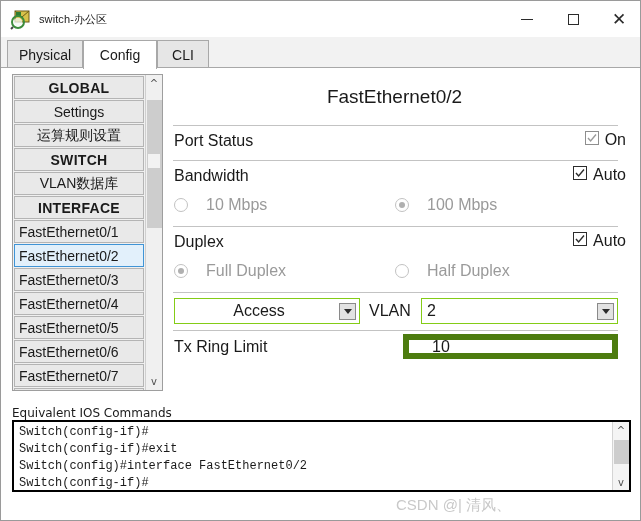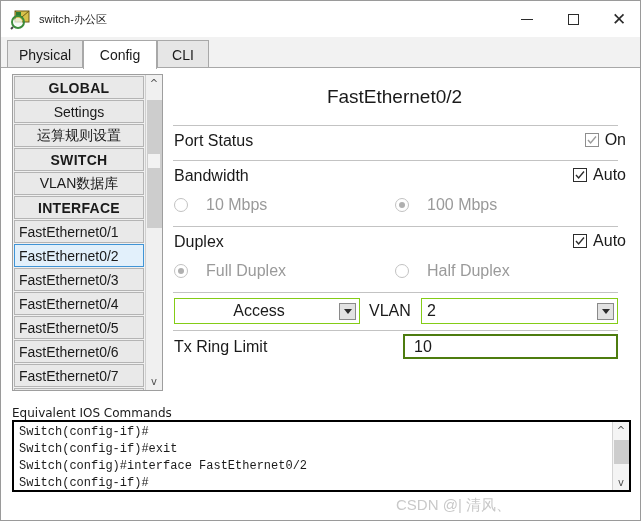--- a/index.html
+++ b/index.html
@@ -240,21 +240,20 @@
   .row-label {
     position: absolute;
     left: 3px;
     font-size: 16px;
     color: #1a1a1a;
     white-space: nowrap;
   }
   .chk-wrap {
     position: absolute;
     display: flex;
-    align-items: center;
     gap: 6px;
     font-size: 16px;
     color: #1a1a1a;
   }
   .chkbox {
     width: 14px;
     height: 14px;
     box-sizing: border-box;
     border: 1px solid #2c2c2c;
     background: #ffffff;
@@ -333,26 +332,26 @@
     border-top: 5px solid #2b2b2b;
   }
   .vlan-label {
     position: absolute;
     font-size: 16px;
     color: #1a1a1a;
   }
   .textinput {
     position: absolute;
     box-sizing: border-box;
-    border: 2px solid #4d7c0f;
+    border: 6px solid #4d7c0f;
     background: #ffffff;
     height: 25px;
     display: flex;
     align-items: center;
-    padding-left: 9px;
+    padding-left: 23px;
     font-size: 16px;
     color: #1a1a1a;
   }
 
   
   .ios-label {
     position: absolute;
     left: 11px; top: 338px;
     font-size: 12px;
     font-family: "DejaVu Sans", sans-serif;

